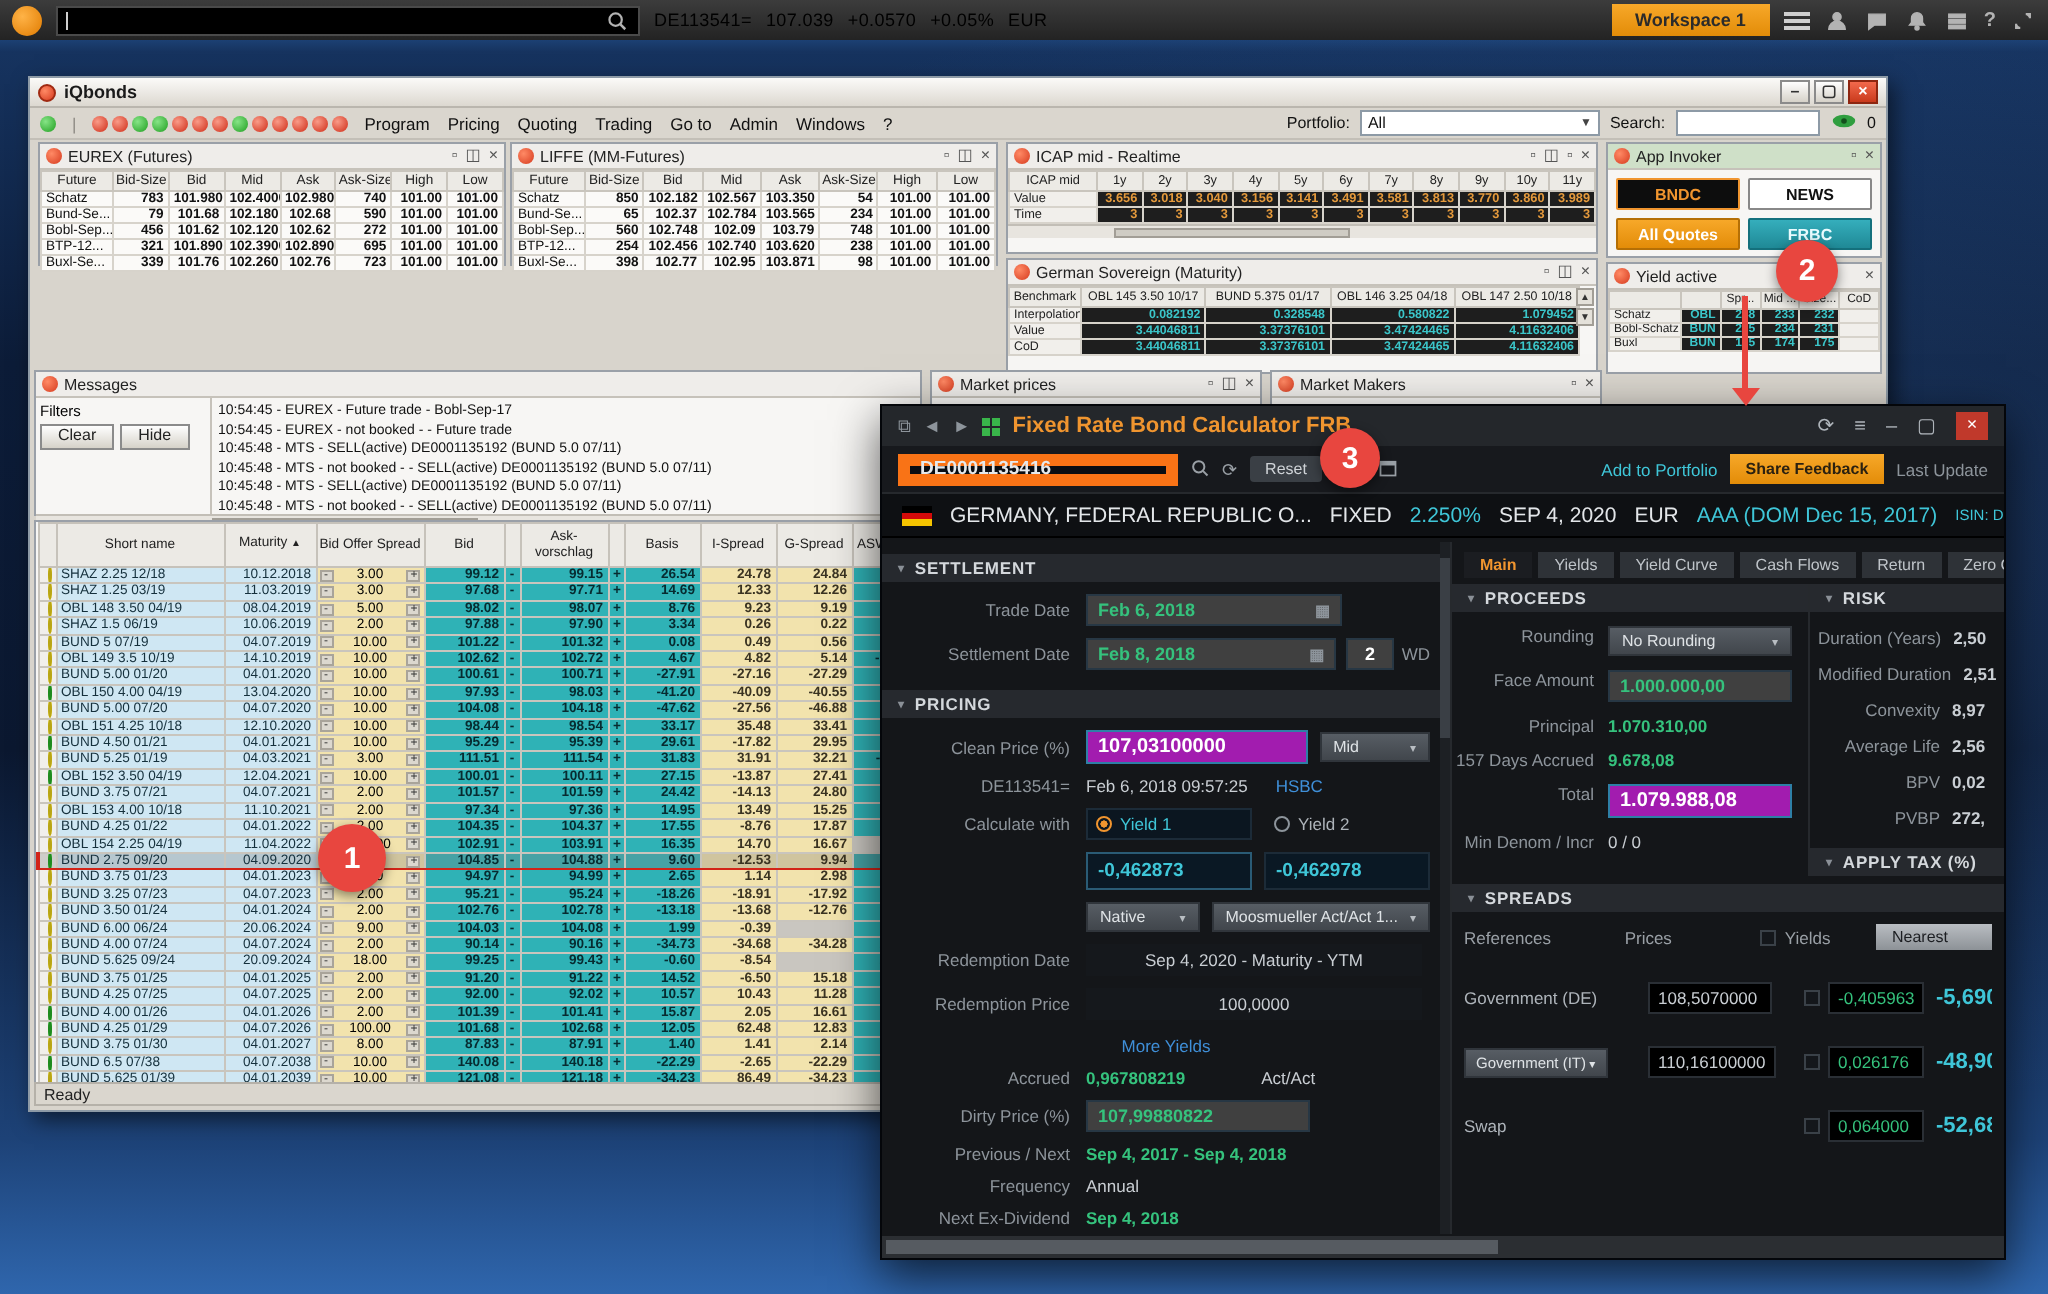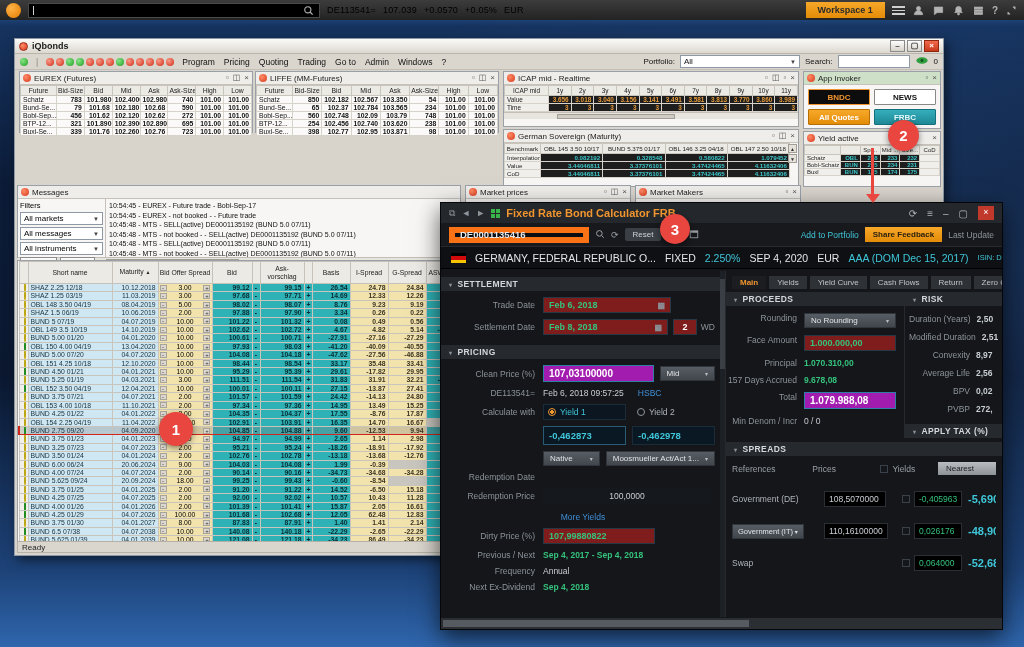--- a/index.html
+++ b/index.html
@@ -110,21 +110,21 @@
 .vtrack{position:absolute;right:0;top:0;bottom:0;width:5px;background:#1d2024}
 .vthumb{position:absolute;right:0;top:8px;width:5px;height:90px;background:#3a3f45}
 .fright{flex:1;position:relative;overflow:hidden}
 .sec{height:14px;background:#26292e;display:flex;align-items:center;padding:0 8px;font-size:8.5px;font-weight:bold;color:#d4d8dc;letter-spacing:.4px;margin-top:10px}
 .sec::before{content:"▾";font-size:6px;margin-right:5px;color:#8a9097}
 .sec.col{margin-top:0}
 .frow{display:flex;align-items:center;margin-top:6px;padding-right:10px}
 .flab{width:102px;text-align:right;color:#8d949b;padding-right:8px;flex:0 0 auto}
 .gval{color:#35c27d;font-weight:bold}
 .wval{color:#c9ced3}
-.ffield{background:#7f1d1d;border:1px solid #273744;padding:2px 5px;color:#35c27d;font-weight:bold;font-size:9px}
+.ffield{background:#404040;border:1px solid #273744;padding:2px 5px;color:#35c27d;font-weight:bold;font-size:9px}
 .ffield.cal{display:flex;align-items:center;width:128px}
 .calic{margin-left:auto;color:#8d949b;font-size:8px}
 .hl{border-color:#2e7fa6;background:#a21caf;color:#fff;font-size:10px}
 .fdd{background:linear-gradient(#575d64,#41464c);border:1px solid #30353b;color:#dfe3e6;padding:2px 6px;font-size:8px;display:flex;align-items:center}
 .fdd::after{content:"▾";margin-left:auto;font-size:6px;color:#b8bdc2;padding-left:6px}
 .radio{width:8px;height:8px;border-radius:50%;border:1px solid #8d949b;margin-right:4px;flex:0 0 auto}
 .radio.on{border-color:#f0952f;background:radial-gradient(circle,#f0952f 0 40%,transparent 45%)}
 .ybox{width:128px;background:#0b1620;border:1px solid #1c2b38;padding:2px 4px;display:flex;align-items:center;color:#3fc6d8}
 .yfield{width:128px;background:#0a1824;border:1px solid #2a5b75;padding:3px 5px;color:#3fc6d8;font-weight:bold;font-size:9.5px}
 .centerbox{width:262px;background:#15181c;padding:3px 5px;text-align:center;color:#c9ced3}
@@ -616,35 +616,20 @@
     </div>
 
     <div class="panel" style="left:2px;top:146px;width:444px;height:73px">
       <div class="ptitle">
         <span class="pic"></span>
         <span>Messages</span>
       </div>
       <div style="display:flex;height:58px">
         <div style="width:88px;padding:2px;border-right:1px solid #c6c2ba">
           <div style="font-size:7.5px;margin-bottom:2px">Filters</div>
-          <div>
-
-          <div class="csel" style="margin-bottom:2px">
-                <span>All markets</span>
-                <span class="dda">▼</span>
-              </div>
-              <div class="csel" style="margin-bottom:2px">
-                <span>All messages</span>
-                <span class="dda">▼</span>
-              </div>
-              <div class="csel" style="margin-bottom:2px">
-                <span>All instruments</span>
-                <span class="dda">▼</span>
-              </div>
-            </div>
           <div style="display:flex;gap:3px;margin-top:2px">
             <span class="fbtn-classic">Clear</span>
             <span class="fbtn-classic">Hide</span>
           </div>
         </div>
         <div style="flex:1;padding:2px 3px;overflow:hidden;position:relative">
 
         <div class="msgline">10:54:45 - EUREX - Future trade - Bobl-Sep-17</div>
             <div class="msgline">10:54:45 - EUREX - not booked -  - Future trade</div>
             <div class="msgline">10:45:48 - MTS - SELL(active) DE0001135192 (BUND 5.0 07/11)</div>
@@ -1479,26 +1464,32 @@
             <span class="flab"></span>
           <span class="fdd" style="width:128px">
               <span>Native</span>
             </span>
           <span class="fdd" style="width:128px;margin-left:6px">
               <span style="overflow:hidden;white-space:nowrap">Moosmueller Act/Act 1...</span>
             </span>
           </div>
         <div class="frow">
             <span class="flab">Redemption Date</span>
+          <span class="centerbox" style="width:168px">Sep 4, 2020  - Maturity - YTM</span>
           </div>
         <div class="frow">
             <span class="flab">Redemption Price</span>
           <span class="centerbox" style="width:168px">100,0000</span>
           </div>
         <div class="morey">More Yields</div>
+        <div class="frow">
+            <span class="flab">Accrued</span>
+          <span class="gval">0,967808219</span>
+          <span style="margin-left:38px" class="wval">Act/Act</span>
+          </div>
         <div class="frow">
             <span class="flab">Dirty Price (%)</span>
           <span class="ffield" style="width:112px">107,99880822</span>
           </div>
 
         <div class="frow">
             <span class="flab">Previous / Next</span>
           <span class="gval">Sep 4, 2017 - Sep 4, 2018</span>
           </div>
         <div class="frow">

